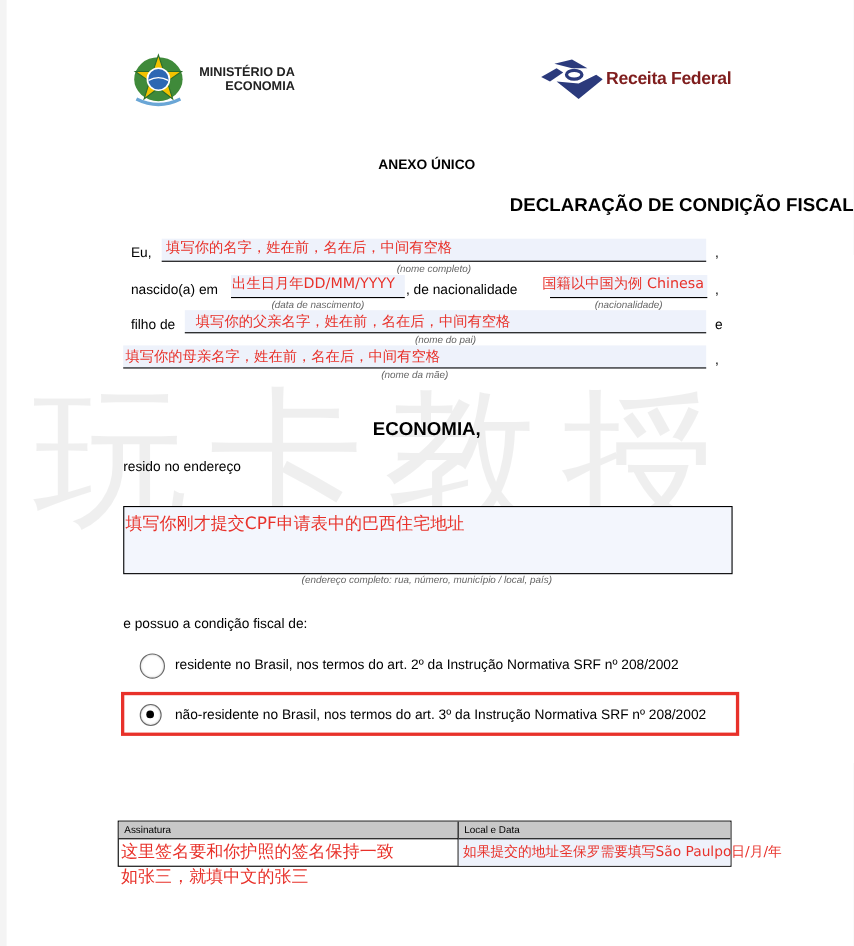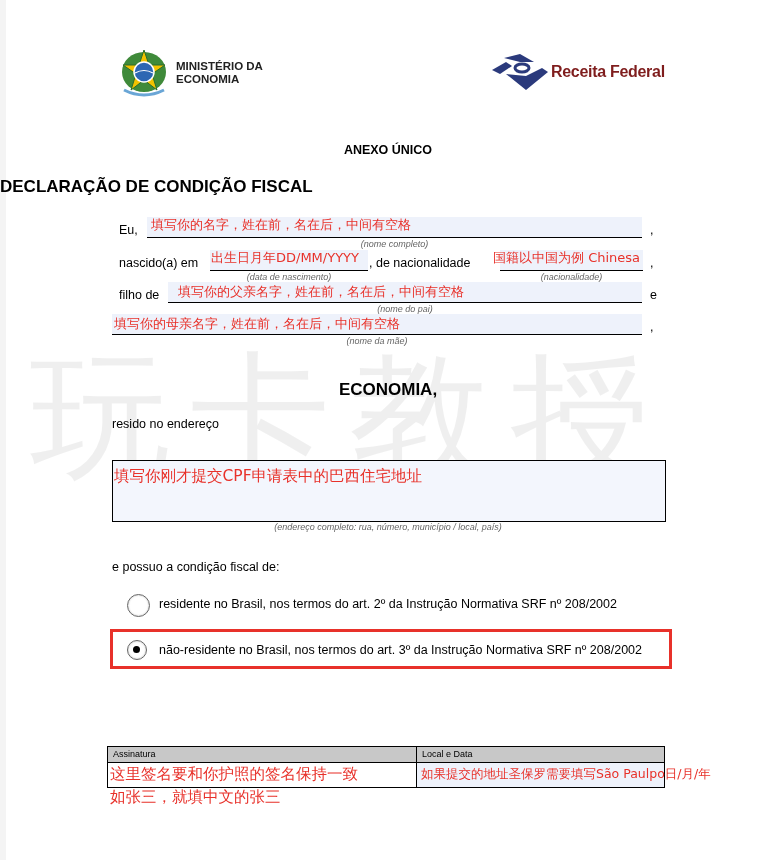--- a/index.html
+++ b/index.html
@@ -1,23 +1,23 @@
 <!DOCTYPE html>
 <html><head>
 <meta charset="utf-8">
 <style>
   html, body { margin:0; padding:0; }
   body { width:776px; height:860px; background:#f4f4f4; position:relative; overflow:hidden; font-family:"Liberation Sans", sans-serif; color:#000; }
   .page { position:absolute; left:6px; top:0; width:770px; height:860px; background:#fff; }
   .abs { position:absolute; }
   .watermark { position:absolute; left:30px; top:325px; font-family:"DejaVu Sans", sans-serif; font-size:140px; color:#000; opacity:0.06; letter-spacing:20px; white-space:nowrap; pointer-events:none; }
-  .ministry { font-weight:bold; font-size:11.5px; line-height:13px; text-align:left; color:#222; }
+  .ministry { font-weight:bold; font-size:11.5px; line-height:13px; text-align:right; color:#222; }
   .rf-text { font-weight:bold; font-size:16px; color:#7f1d1d; letter-spacing:-0.3px; }
   .annex { font-weight:bold; font-size:12.5px; text-align:center; width:776px; left:0; }
-  .title { font-weight:bold; font-size:17px; text-align:left; width:776px; left:0; }
+  .title { font-weight:bold; font-size:17px; text-align:right; width:776px; left:0; }
   .lbl { font-size:12.5px; }
   .field { position:absolute; background:#eef2fb; border-bottom:1px solid #000; height:20px; }
   .fill { position:absolute; color:#e8312a; font-size:13px; font-family:"DejaVu Sans", sans-serif; white-space:nowrap; }
   .cap { position:absolute; font-size:9px; font-style:italic; color:#666; text-align:center; }
   .declaro { font-weight:bold; font-size:17px; text-align:center; width:776px; left:0; }
   .para { font-size:12.5px; line-height:17px; }
   .addrbox { position:absolute; left:112px; top:460px; width:552px; height:60px; border:1px solid #000; background:#f3f6fd; }
   .radio { position:absolute; width:20px; height:20px; border-radius:50%; border:1.5px solid #666; background:#fff; box-shadow: inset 0 0 2px #bbb; box-sizing:border-box; }
   .radio .dot { position:absolute; left:5px; top:5px; width:7px; height:7px; border-radius:50%; background:#000; }
   .hl { position:absolute; left:110px; top:629px; width:562px; height:40px; border:3px solid #e8312a; box-sizing:border-box; }

